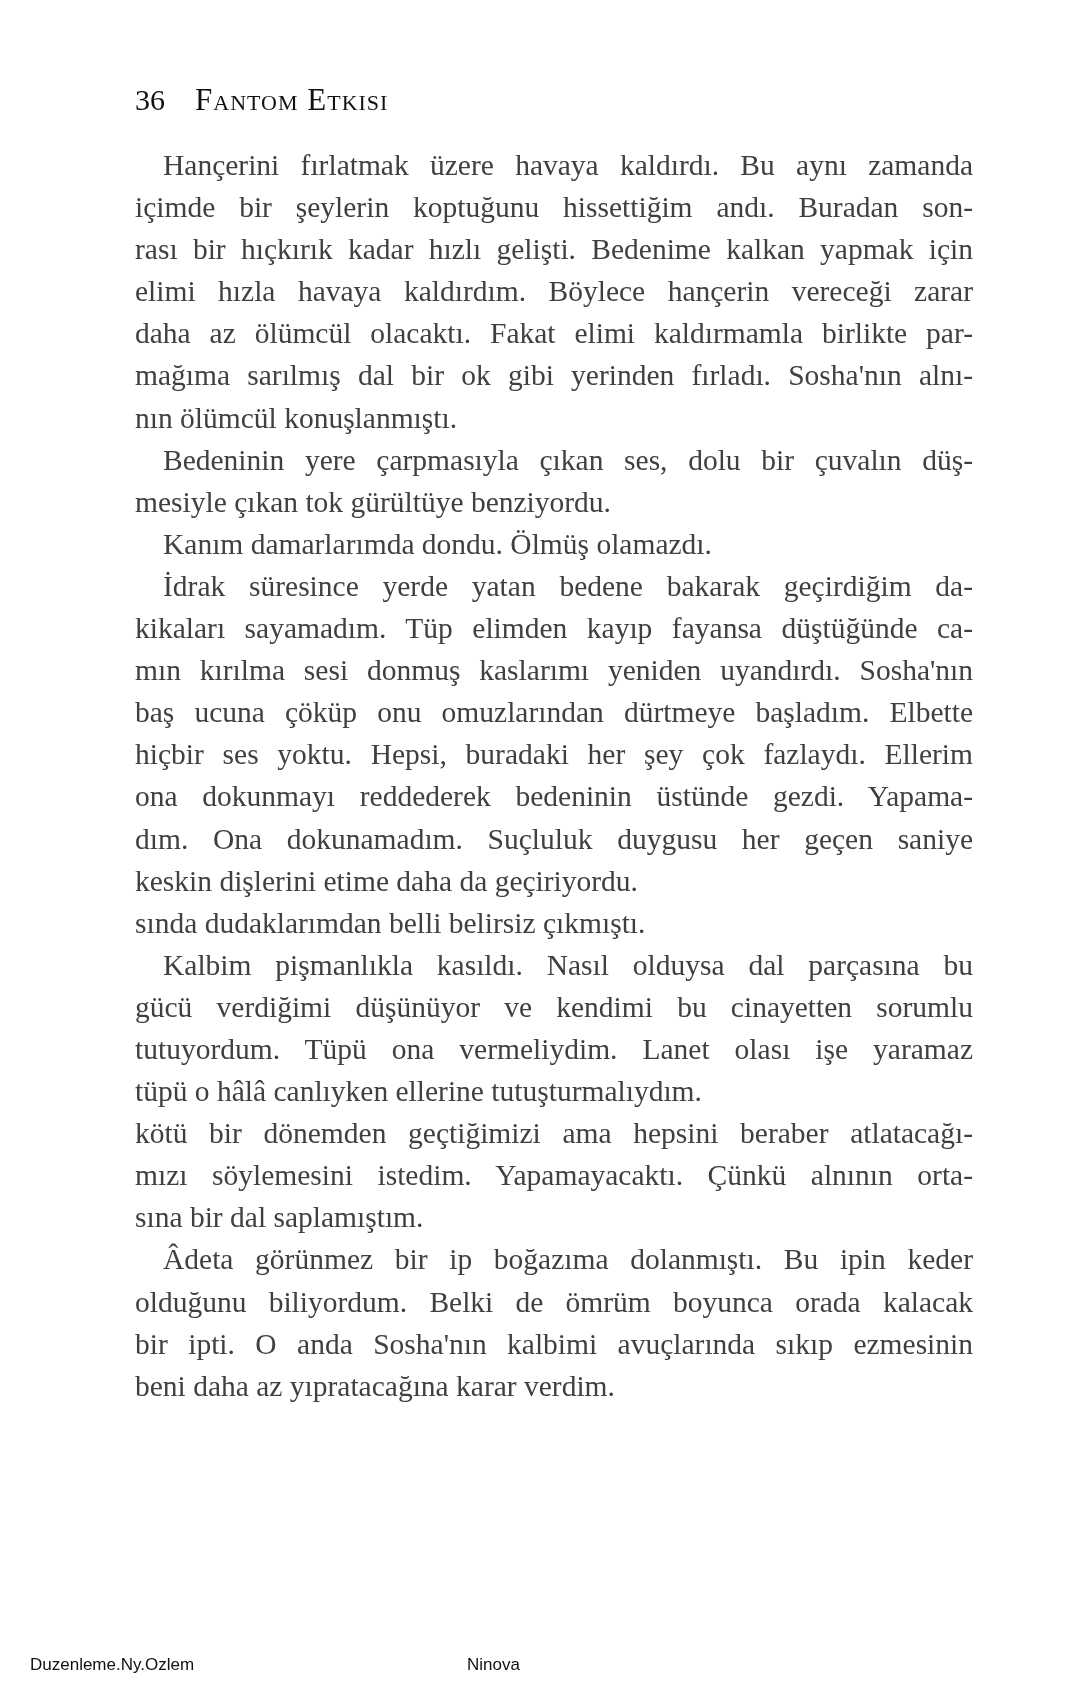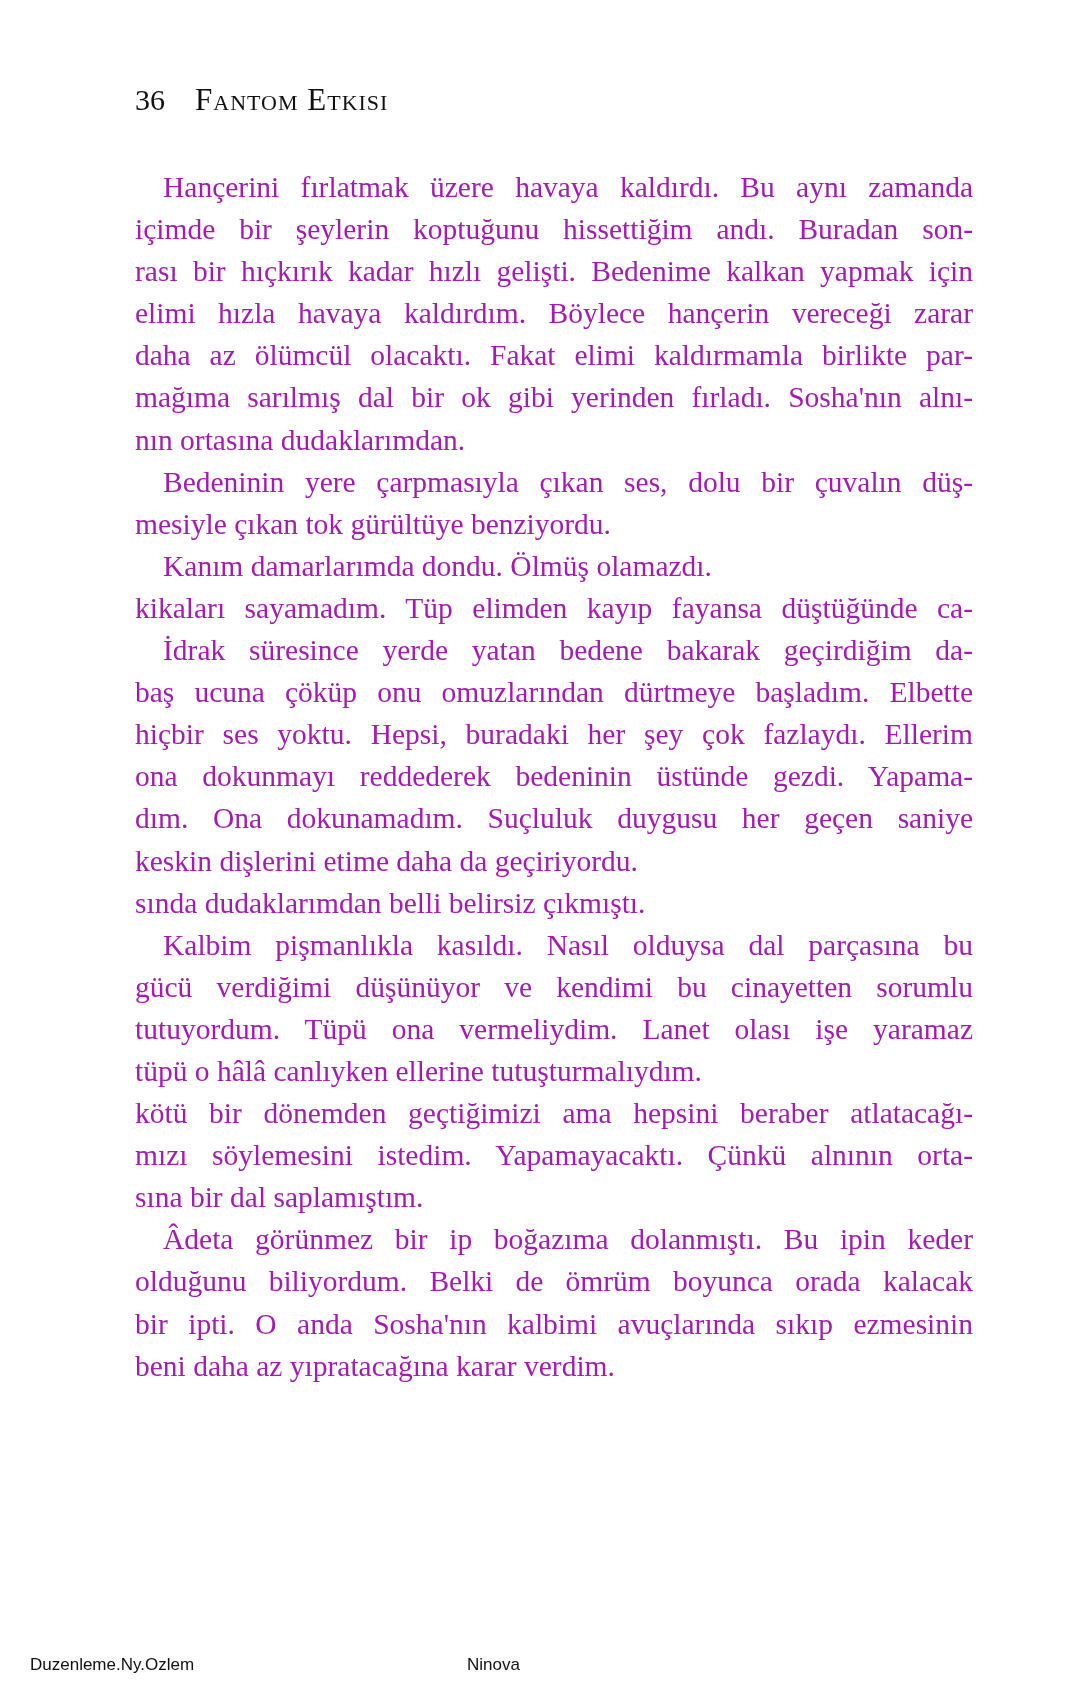--- a/index.html
+++ b/index.html
@@ -5,23 +5,23 @@
   html, body { margin: 0; padding: 0; background: #ffffff; }
   body { width: 1080px; height: 1704px; position: relative; overflow: hidden; color: #111; }
   .page { position: absolute; left: 0; top: 0; width: 1080px; height: 1460px; }
   .running-head {
     position: absolute; left: 135px; top: 82px;
     font-family: "Liberation Serif", serif; font-size: 30px; color: #111;
     display: flex; align-items: baseline; gap: 30px;
   }
   .running-head .title { font-variant: small-caps; letter-spacing: 1px; font-size: 31px; }
   .body-text {
-    position: absolute; left: 135px; top: 166px; width: 838px;
+    position: absolute; left: 135px; top: 144px; width: 838px;
     font-family: "Liberation Serif", serif; font-size: 29.5px; line-height: 42.1px;
-    color: #a21caf;
+    color: #404040;
   }
   .line { display: block; white-space: nowrap; text-align: justify; text-align-last: justify; height: 42.1px; }
   .line.last { text-align-last: left; }
   .line.indent { padding-left: 28px; }
   .footer {
     position: absolute; top: 1655px; font-family: Liberation Sans, sans-serif;
     font-size: 17px; color: #111;
   }
   .footer.left { left: 30px; }
   .footer.center { left: 467px; }
@@ -35,26 +35,27 @@
     <span class="title">Fantom Etkisi</span>
   </div>
 
   <div class="body-text" id="body-text">
       <span class="line indent">Hançerini fırlatmak üzere havaya kaldırdı. Bu aynı zamanda</span>
       <span class="line">içimde bir şeylerin koptuğunu hissettiğim andı. Buradan son-</span>
       <span class="line">rası bir hıçkırık kadar hızlı gelişti. Bedenime kalkan yapmak için</span>
       <span class="line">elimi hızla havaya kaldırdım. Böylece hançerin vereceği zarar</span>
       <span class="line">daha az ölümcül olacaktı. Fakat elimi kaldırmamla birlikte par-</span>
       <span class="line">mağıma sarılmış dal bir ok gibi yerinden fırladı. Sosha'nın alnı-</span>
-      <span class="line last">nın ortasına dudaklarımdan.</span>
+      <span class="line last">nın ölümcül konuşlanmıştı.</span>
       <span class="line indent">Bedeninin yere çarpmasıyla çıkan ses, dolu bir çuvalın düş-</span>
       <span class="line last">mesiyle çıkan tok gürültüye benziyordu.</span>
       <span class="line indent last">Kanım damarlarımda dondu. Ölmüş olamazdı.</span>
+      <span class="line indent">İdrak süresince yerde yatan bedene bakarak geçirdiğim da-</span>
       <span class="line">kikaları sayamadım. Tüp elimden kayıp fayansa düştüğünde ca-</span>
-      <span class="line indent">İdrak süresince yerde yatan bedene bakarak geçirdiğim da-</span>
+      <span class="line">mın kırılma sesi donmuş kaslarımı yeniden uyandırdı. Sosha'nın</span>
       <span class="line">baş ucuna çöküp onu omuzlarından dürtmeye başladım. Elbette</span>
       <span class="line">hiçbir ses yoktu. Hepsi, buradaki her şey çok fazlaydı. Ellerim</span>
       <span class="line">ona dokunmayı reddederek bedeninin üstünde gezdi. Yapama-</span>
       <span class="line">dım. Ona dokunamadım. Suçluluk duygusu her geçen saniye</span>
       <span class="line last">keskin dişlerini etime daha da geçiriyordu.</span>
       <span class="line last">sında dudaklarımdan belli belirsiz çıkmıştı.</span>
       <span class="line indent">Kalbim pişmanlıkla kasıldı. Nasıl olduysa dal parçasına bu</span>
       <span class="line">gücü verdiğimi düşünüyor ve kendimi bu cinayetten sorumlu</span>
       <span class="line">tutuyordum. Tüpü ona vermeliydim. Lanet olası işe yaramaz</span>
       <span class="line last">tüpü o hâlâ canlıyken ellerine tutuşturmalıydım.</span>

